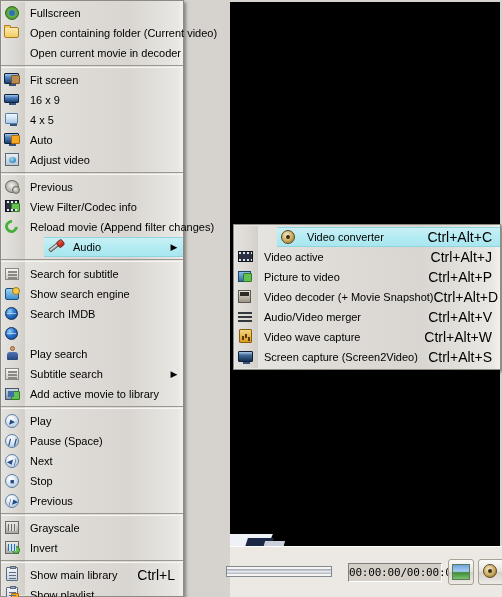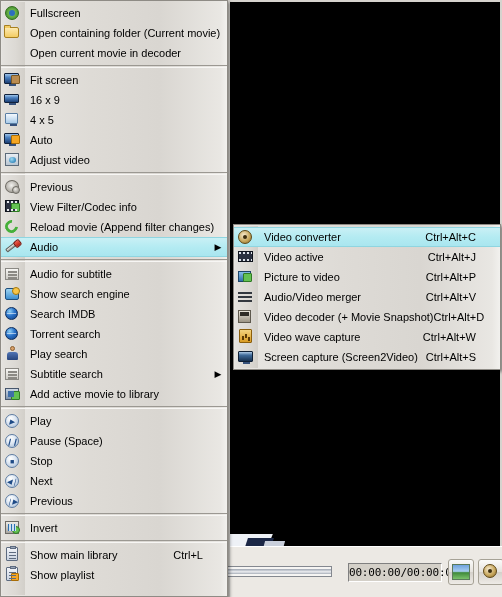--- a/index.html
+++ b/index.html
@@ -147,39 +147,40 @@
     display: flex;
     align-items: center;
     cursor: default;
     z-index: 2;
   }
   .menu-item.highlight {
     background: linear-gradient(to bottom, #c9f0f5 0%, #b4ebf2 50%, #a9e6ef 100%);
     border-top: 1px solid #8fd5e0;
     border-bottom: 1px solid #8fd5e0;
     height: 18px;
+    margin-left: 43px;
   }
   .mi-icon {
     width: 23px;
     min-width: 23px;
     height: 20px;
     position: relative;
   }
   .mi-label {
     flex: 1;
     padding-left: 6px;
     font-size: 11px;
     color: #000;
     white-space: nowrap;
     line-height: 14px;
   }
   .mi-accel {
-    font-size: 11px;
+    font-size: 14px;
     color: #000;
-    padding-right: 24px;
+    padding-right: 8px;
     white-space: nowrap;
   }
   .mi-arrow {
     width: 14px;
     min-width: 14px;
     text-align: center;
     font-size: 9px;
     color: #000;
     padding-right: 2px;
   }
@@ -188,21 +189,21 @@
     margin: 2px 0 2px 0;
     border-top: 1px solid #9b9892;
     border-bottom: 1px solid #f7f6f4;
     position: relative;
     z-index: 3;
   }
 
   
   #main-menu {
     left: 0; top: 0;
-    width: 228px;
+    width: 184px;
     height: 597px;
     padding-top: 2px;
   }
 
   
   #tools-submenu {
     left: 233px; top: 224px;
     width: 268px;
     padding: 2px 0;
     z-index: 20;
@@ -642,21 +643,21 @@
     <span class="mi-icon">
         <i class="ic ic-fullscreen"></i>
       </span>
     <span class="mi-label">Fullscreen</span>
     <span class="mi-accel"></span>
   </div>
   <div class="menu-item">
     <span class="mi-icon">
         <i class="ic ic-folder"></i>
       </span>
-    <span class="mi-label">Open containing folder (Current movie)</span>
+    <span class="mi-label">Open containing folder (Current video)</span>
     <span class="mi-accel"></span>
   </div>
   <div class="menu-item">
     <span class="mi-icon"></span>
     <span class="mi-label">Open current movie in decoder</span>
     <span class="mi-accel"></span>
   </div>
 
   <div class="menu-sep"></div>
 
@@ -732,42 +733,41 @@
     <span class="mi-label">Audio</span>
     <span class="mi-arrow">▶</span>
   </div>
 
   <div class="menu-sep"></div>
 
   <div class="menu-item">
     <span class="mi-icon">
         <i class="ic ic-subtitle"></i>
       </span>
-    <span class="mi-label">Audio for subtitle</span>
+    <span class="mi-label">Search for subtitle</span>
     <span class="mi-accel"></span>
   </div>
   <div class="menu-item">
     <span class="mi-icon">
         <i class="ic ic-engine"></i>
       </span>
     <span class="mi-label">Show search engine</span>
     <span class="mi-accel"></span>
   </div>
   <div class="menu-item">
     <span class="mi-icon">
         <i class="ic ic-globe"></i>
       </span>
     <span class="mi-label">Search IMDB</span>
     <span class="mi-accel"></span>
   </div>
   <div class="menu-item">
     <span class="mi-icon">
         <i class="ic ic-globe"></i>
       </span>
-    <span class="mi-label">Torrent search</span>
     <span class="mi-accel"></span>
   </div>
   <div class="menu-item">
     <span class="mi-icon">
         <i class="ic ic-actor"></i>
       </span>
     <span class="mi-label">Play search</span>
     <span class="mi-accel"></span>
   </div>
   <div class="menu-item">
@@ -803,49 +803,56 @@
         <i class="ic ic-circle-btn">
           <span class="glyph">❙❙</span>
         </i>
       </span>
     <span class="mi-label">Pause (Space)</span>
     <span class="mi-accel"></span>
   </div>
   <div class="menu-item">
     <span class="mi-icon">
         <i class="ic ic-circle-btn">
+          <span class="glyph">◀❘</span>
+        </i>
+      </span>
+    <span class="mi-label">Next</span>
+    <span class="mi-accel"></span>
+  </div>
+  <div class="menu-item">
+    <span class="mi-icon">
+        <i class="ic ic-circle-btn">
           <span class="glyph">■</span>
         </i>
       </span>
     <span class="mi-label">Stop</span>
-    <span class="mi-accel"></span>
-  </div>
-  <div class="menu-item">
-    <span class="mi-icon">
-        <i class="ic ic-circle-btn">
-          <span class="glyph">◀❘</span>
-        </i>
-      </span>
-    <span class="mi-label">Next</span>
     <span class="mi-accel"></span>
   </div>
   <div class="menu-item">
     <span class="mi-icon">
         <i class="ic ic-circle-btn">
           <span class="glyph">❘▶</span>
         </i>
       </span>
     <span class="mi-label">Previous</span>
     <span class="mi-accel"></span>
   </div>
 
   <div class="menu-sep"></div>
 
   <div class="menu-item">
     <span class="mi-icon">
+        <i class="ic ic-gray"></i>
+      </span>
+    <span class="mi-label">Grayscale</span>
+    <span class="mi-accel"></span>
+  </div>
+  <div class="menu-item">
+    <span class="mi-icon">
         <i class="ic ic-gray ic-invert">
           <b class="badge badge-green" style="width:6px;height:6px;border-radius:50%;"></b>
         </i>
       </span>
     <span class="mi-label">Invert</span>
     <span class="mi-accel"></span>
   </div>
 
   <div class="menu-sep"></div>
 
@@ -889,34 +896,34 @@
     <span class="mi-icon">
         <i class="ic ic-pic2vid">
           <b class="badge badge-green"></b>
         </i>
       </span>
     <span class="mi-label">Picture to video</span>
     <span class="mi-accel">Ctrl+Alt+P</span>
   </div>
   <div class="menu-item">
     <span class="mi-icon">
+        <i class="ic ic-decoder"></i>
+      </span>
+    <span class="mi-label">Video decoder (+ Movie Snapshot)</span>
+    <span class="mi-accel">Ctrl+Alt+D</span>
+  </div>
+  <div class="menu-item">
+    <span class="mi-icon">
         <i class="ic ic-merger"></i>
       </span>
     <span class="mi-label">Audio/Video merger</span>
     <span class="mi-accel">Ctrl+Alt+V</span>
   </div>
   <div class="menu-item">
     <span class="mi-icon">
-        <i class="ic ic-decoder"></i>
-      </span>
-    <span class="mi-label">Video decoder (+ Movie Snapshot)</span>
-    <span class="mi-accel">Ctrl+Alt+D</span>
-  </div>
-  <div class="menu-item">
-    <span class="mi-icon">
         <i class="ic ic-wave"></i>
       </span>
     <span class="mi-label">Video wave capture</span>
     <span class="mi-accel">Ctrl+Alt+W</span>
   </div>
   <div class="menu-item">
     <span class="mi-icon">
         <i class="ic ic-screencap"></i>
       </span>
     <span class="mi-label">Screen capture (Screen2Video)</span>

